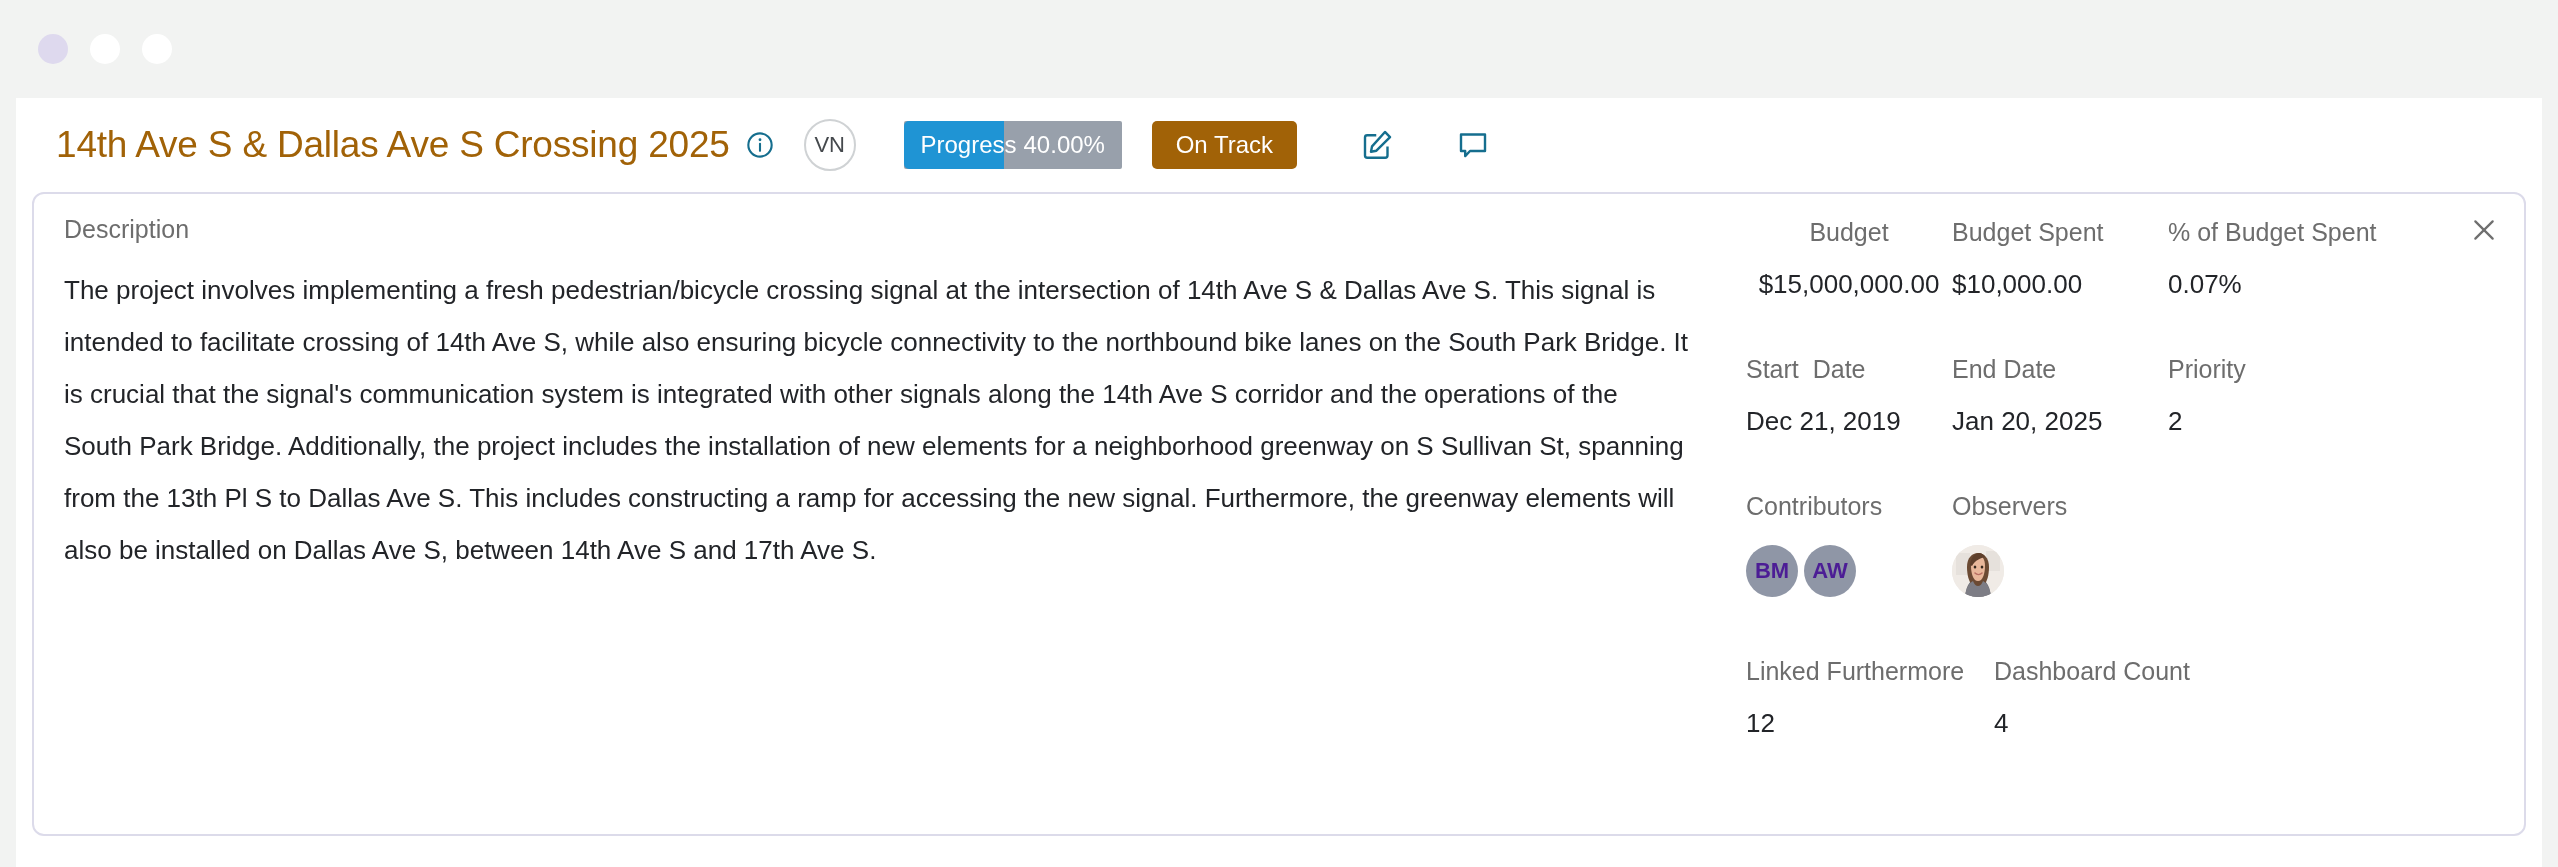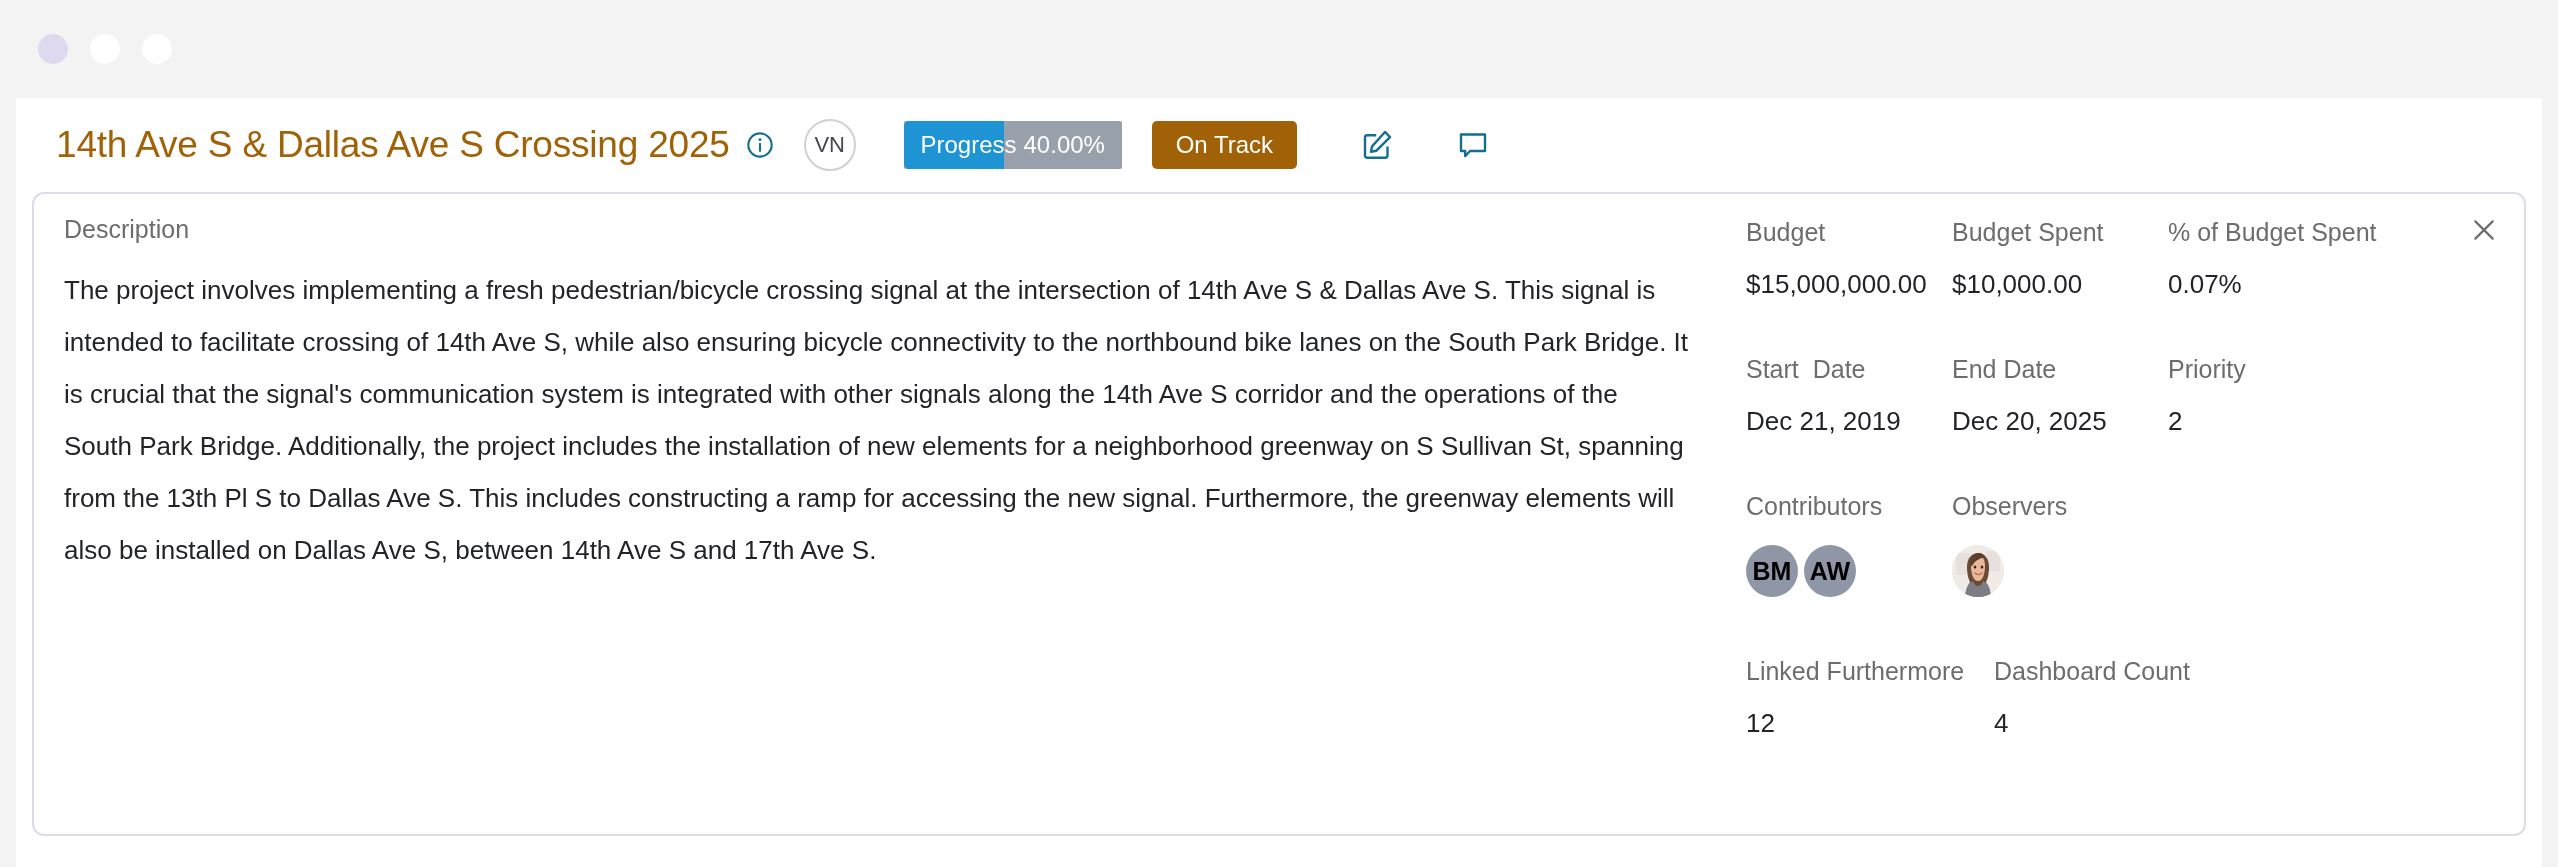--- a/index.html
+++ b/index.html
@@ -207,21 +207,21 @@
     margin-bottom: 26px;
   }
   .meta-value {
     font-size: 26px;
     color: #222428;
     white-space: nowrap;
     line-height: 1;
   }
 
   
-  .w-budget    { width: 206px; }
+  .w-budget    { width: 206px; align-items: center; }
   .w-spent     { width: 216px; }
   .w-pct       { width: auto; }
 
   .w-start     { width: 206px; }
   .w-end       { width: 216px; }
   .w-prio      { width: auto; }
 
   .w-contrib   { width: 206px; }
   .w-observ    { width: auto; }
 
@@ -230,22 +230,22 @@
 
   .meta-row.dates     { margin-top: 60px; }
   .meta-row.people    { margin-top: 60px; }
   .meta-row.counts    { margin-top: 62px; }
 
   .avatar-stack { display: flex; align-items: center; }
   .avatar-sm {
     width: 52px; height: 52px;
     border-radius: 50%;
     background: #8f96a6;
-    color: #000000;
-    font-size: 25px;
+    color: #4c1d95;
+    font-size: 22px;
     display: flex; align-items: center; justify-content: center;
     font-weight: 600;
     margin-right: 6px;
   }
 
   .avatar-photo {
     width: 52px; height: 52px;
     border-radius: 50%;
     overflow: hidden;
     background: #efeae6;
@@ -340,21 +340,21 @@
           </div>
         </div>
 
         <div class="meta-row dates">
           <div class="meta-field w-start">
             <span class="meta-label">Start  Date</span>
             <span class="meta-value">Dec 21, 2019</span>
           </div>
           <div class="meta-field w-end">
             <span class="meta-label">End Date</span>
-            <span class="meta-value">Dec 20, 2025</span>
+            <span class="meta-value">Jan 20, 2025</span>
           </div>
           <div class="meta-field w-prio">
             <span class="meta-label">Priority</span>
             <span class="meta-value">2</span>
           </div>
         </div>
 
         <div class="meta-row people">
           <div class="meta-field w-contrib">
             <span class="meta-label">Contributors</span>

